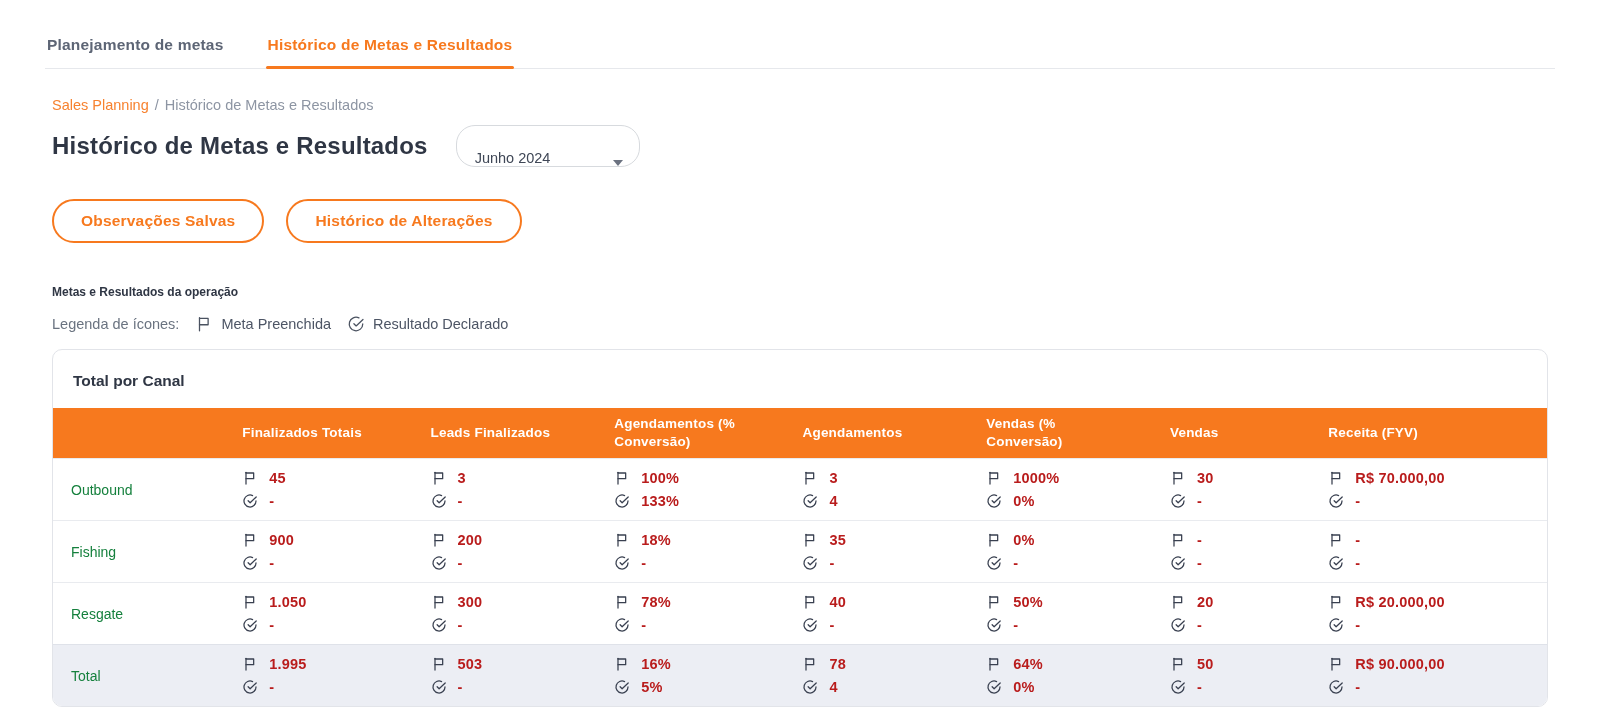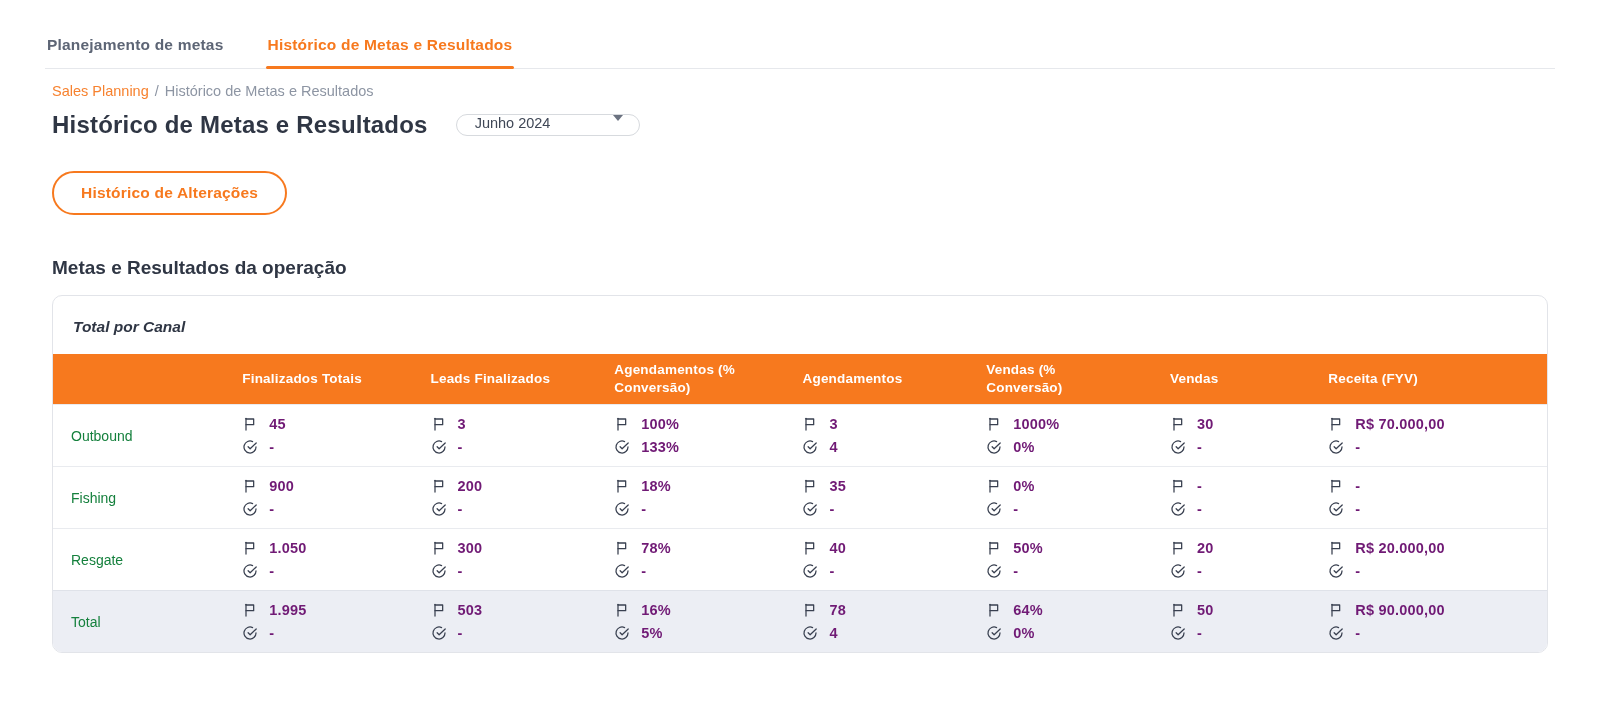--- a/index.html
+++ b/index.html
@@ -31,36 +31,36 @@
   .tab.active { color: #F7791E; }
   .tab.active::after {
     content: ""; position: absolute; left: 0; right: 0; bottom: -1px;
     height: 3px; background: #F7791E; border-radius: 2px;
   }
 
   
   .content { padding: 0 52px; }
 
   .breadcrumb {
-    margin-top: 14px;
+    margin-top: 28px;
     font-size: 14.5px; color: #8d95a3;
     display: flex; gap: 6px; align-items: center;
   }
   .breadcrumb .crumb-link { color: #F7822F; cursor: pointer; }
 
   .title-row { display: flex; align-items: center; gap: 28px; margin-top: 12px; }
   .page-title {
     font-size: 24px; font-weight: 700; color: #2f3644;
     letter-spacing: .2px; margin: 0;
   }
   .period-select {
-    width: 184px; height: 22px;
+    width: 184px; height: 42px;
     border: 1px solid #d7dade; border-radius: 19px;
     background: #fff;
-    display: flex; align-items: flex-start; justify-content: space-between;
+    display: flex; align-items: flex-end; justify-content: space-between;
     padding: 0 16px 0 18px;
     font-size: 14.5px; color: #3f4756;
     cursor: pointer;
   }
   .select-arrow {
     width: 0; height: 0;
     border-left: 5px solid transparent; border-right: 5px solid transparent;
     border-top: 6px solid #6b7280;
   }
 
@@ -73,39 +73,39 @@
   .btn-row { display: flex; gap: 22px; margin-top: 32px; }
   .pill-btn {
     border: 2px solid #F7791E; background: #fff;
     color: #F7791E; font-weight: 700; font-size: 15.5px;
     font-family: "Liberation Sans", sans-serif;
     padding: 11px 27px; border-radius: 24px;
     letter-spacing: .2px; cursor: pointer;
   }
 
   .section-title {
-    margin: 42px 0 16px; font-size: 19px; font-weight: 700; color: #2f3644;
+    margin: 42px 0 16px; font-size: 12px; font-weight: 700; color: #2f3644;
   }
   .legend {
     margin-top: 8px;
     display: flex; align-items: center; gap: 16px;
     font-size: 14.5px; color: #6a7380;
   }
   .legend-item { display: flex; align-items: center; gap: 8px; color: #4d5565; }
   .legend .icon svg, .cell-line .icon svg { display: block; }
 
   
   .card {
     margin-top: 16px;
     border: 1px solid #e2e4e9; border-radius: 10px;
     overflow: hidden; background: #fff;
   }
   .card-title {
     padding: 22px 20px 18px;
-    font-size: 15.5px; font-weight: 700; color: #2f3644; font-style: italic;
+    font-size: 15.5px; font-weight: 700; color: #2f3644;
   }
   table { width: 100%; border-collapse: collapse; table-layout: fixed; }
   thead th {
     background: #F7791E; color: #ffffff;
     font-size: 13.5px; font-weight: 700; text-align: left;
     padding: 7px 26px 7px 10px; height: 46px;
     letter-spacing: .2px; line-height: 1.35;
   }
   thead th:first-child { padding-left: 18px; }
   tbody td {
@@ -115,21 +115,21 @@
   tbody td.row-label {
     padding-left: 18px;
     font-size: 14px; color: #15803d; font-weight: 500;
   }
   tbody tr.total { background: #ECEEF4; }
   tbody tr.total td { border-top: 1px solid #dfe2e9; }
   .cell-line { display: flex; align-items: center; gap: 11px; height: 20px; }
   .cell-line + .cell-line { margin-top: 3px; }
   .cell-line .icon { color: #394050; display: flex; }
   .cell-line .val {
-    font-size: 14.5px; font-weight: 700; color: #701a75; letter-spacing: .2px;
+    font-size: 14.5px; font-weight: 700; color: #b91c1c; letter-spacing: .2px;
   }
 </style>
 </head>
 <body>
 
 <nav class="tabbar">
   <div class="tab">Planejamento de metas</div>
   <div class="tab active">Histórico de Metas e Resultados</div>
 </nav>
 
@@ -144,25 +144,47 @@
   <div class="title-row">
     <h1 class="page-title">Histórico de Metas e Resultados</h1>
     <div class="period-select">
       <span>Junho 2024</span>
       <span class="select-arrow"></span>
     </div>
   </div>
 
 
   <div class="btn-row">
+    <button class="pill-btn">Observações Salvas</button>
     <button class="pill-btn">Histórico de Alterações</button>
   </div>
 
   <h2 class="section-title">Metas e Resultados da operação</h2>
 
+  <div class="legend">
+    <span>Legenda de ícones:</span>
+    <span class="legend-item">
+      <span class="icon">
+        <svg width="18" height="18" viewBox="0 0 24 24" fill="none" stroke="#4a5260" stroke-width="1.7" stroke-linecap="round" stroke-linejoin="round">
+            <path d="M6 21V3.5"></path>
+            <path d="M6 4.5h11.5v8.5H6"></path>
+          </svg>
+      </span>
+      <span>Meta Preenchida</span>
+    </span>
+    <span class="legend-item">
+      <span class="icon">
+        <svg width="18" height="18" viewBox="0 0 24 24" fill="none" stroke="#4a5260" stroke-width="1.7" stroke-linecap="round" stroke-linejoin="round">
+            <path d="M21 12a9 9 0 1 1-5.1-8.1"></path>
+            <path d="M9.2 11.6l3 3L21.3 6"></path>
+          </svg>
+      </span>
+      <span>Resultado Declarado</span>
+    </span>
+  </div>
 
   <section class="card">
     <div class="card-title">Total por Canal</div>
     <table>
       <colgroup>
         <col style="width:12%">
           <col style="width:12.6%">
           <col style="width:12.3%">
           <col style="width:12.6%">
         <col style="width:12.3%">

